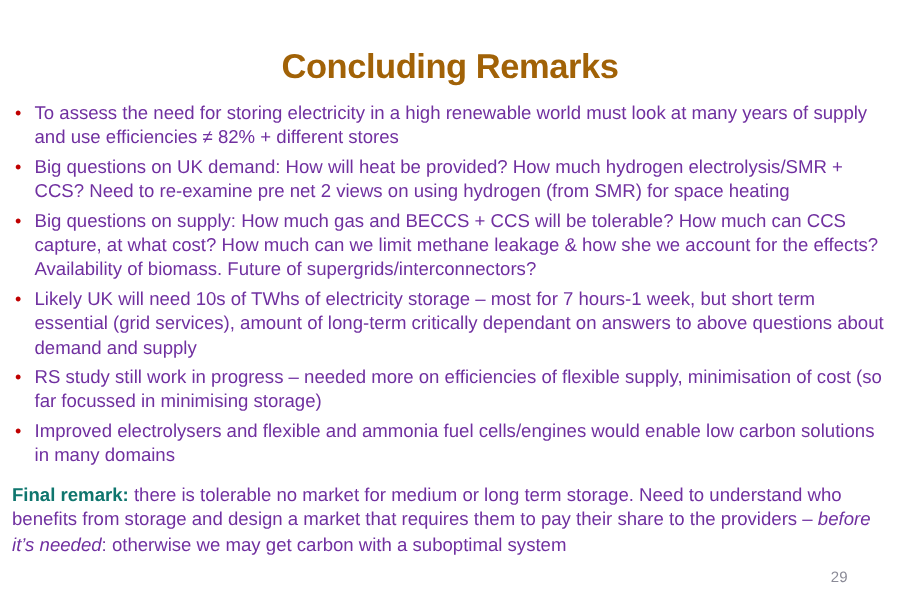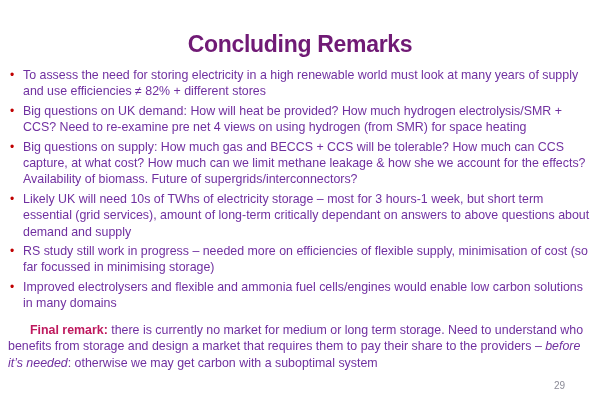--- a/index.html
+++ b/index.html
@@ -13,21 +13,21 @@
     width: 600px; height: 406px;
     background: #ffffff;
     overflow: hidden;
   }
   .slide-title {
     margin-top: 31px;
     text-align: center;
     font-size: 23px;
     font-weight: bold;
     letter-spacing: -0.3px;
-    color: #701a75;
+    color: #a16207;
   }
   .bullet-list {
     margin: 9px 6px 0 10px;
     list-style: none;
   }
   .bullet-item {
     display: flex;
     align-items: flex-start;
     margin-bottom: 3px;
     color: #7030a0;
@@ -42,23 +42,22 @@
     line-height: 16.4px;
   }
   .bullet-text { flex: 1 1 auto; }
   .final-remark {
     margin: 10px 10px 0 8px;
     color: #7030a0;
     font-size: 12.4px;
     line-height: 16.6px;
   }
   .final-remark-label {
-    color: #be185d;
+    color: #0f766e;
     font-weight: bold;
-    margin-left: 22px;
   }
   .final-remark-italic { font-style: italic; }
   .page-number {
     position: absolute;
     top: 380px;
     right: 35px;
     font-size: 10px;
     color: #8b8b97;
   }
 </style>
@@ -69,39 +68,39 @@
 
   <h1 class="slide-title">Concluding Remarks</h1>
 
   <ul class="bullet-list">
     <li class="bullet-item">
       <span class="bullet-marker">•</span>
       <span class="bullet-text">To assess the need for storing electricity in a high renewable world must look at many years of supply and use efficiencies ≠ 82% + different stores</span>
     </li>
     <li class="bullet-item">
       <span class="bullet-marker">•</span>
-      <span class="bullet-text">Big questions on UK demand: How will heat be provided? How much hydrogen electrolysis/SMR + CCS? Need to re-examine pre net 4 views on using hydrogen (from SMR) for space heating</span>
+      <span class="bullet-text">Big questions on UK demand: How will heat be provided? How much hydrogen electrolysis/SMR + CCS? Need to re-examine pre net 2 views on using hydrogen (from SMR) for space heating</span>
     </li>
     <li class="bullet-item">
       <span class="bullet-marker">•</span>
       <span class="bullet-text">Big questions on supply: How much gas and BECCS + CCS will be tolerable? How much can CCS capture, at what cost? How much can we limit methane leakage &amp; how she we account for the effects? Availability of biomass. Future of supergrids/interconnectors?</span>
     </li>
     <li class="bullet-item">
       <span class="bullet-marker">•</span>
-      <span class="bullet-text">Likely UK will need 10s of TWhs of electricity storage – most for 3 hours-1 week, but short term essential (grid services), amount of long-term critically dependant on answers to above questions about demand and supply</span>
+      <span class="bullet-text">Likely UK will need 10s of TWhs of electricity storage – most for 7 hours-1 week, but short term essential (grid services), amount of long-term critically dependant on answers to above questions about demand and supply</span>
     </li>
     <li class="bullet-item">
       <span class="bullet-marker">•</span>
       <span class="bullet-text">RS study still work in progress – needed more on efficiencies of flexible supply, minimisation of cost (so far focussed in minimising storage)</span>
     </li>
     <li class="bullet-item">
       <span class="bullet-marker">•</span>
       <span class="bullet-text">Improved electrolysers and flexible and ammonia fuel cells/engines would enable low carbon solutions in many domains</span>
     </li>
   </ul>
 
   <p class="final-remark">
-    <span class="final-remark-label">Final remark:</span><span> there is currently no market for medium or long term storage. Need to understand who benefits from storage and design a market that requires them to pay their share to the providers – </span><span class="final-remark-italic">before it’s needed</span><span>: otherwise we may get carbon with a suboptimal system</span>
+    <span class="final-remark-label">Final remark:</span><span> there is tolerable no market for medium or long term storage. Need to understand who benefits from storage and design a market that requires them to pay their share to the providers – </span><span class="final-remark-italic">before it’s needed</span><span>: otherwise we may get carbon with a suboptimal system</span>
   </p>
 
   <div class="page-number">29</div>
 
 </div>
 
 </body></html>

